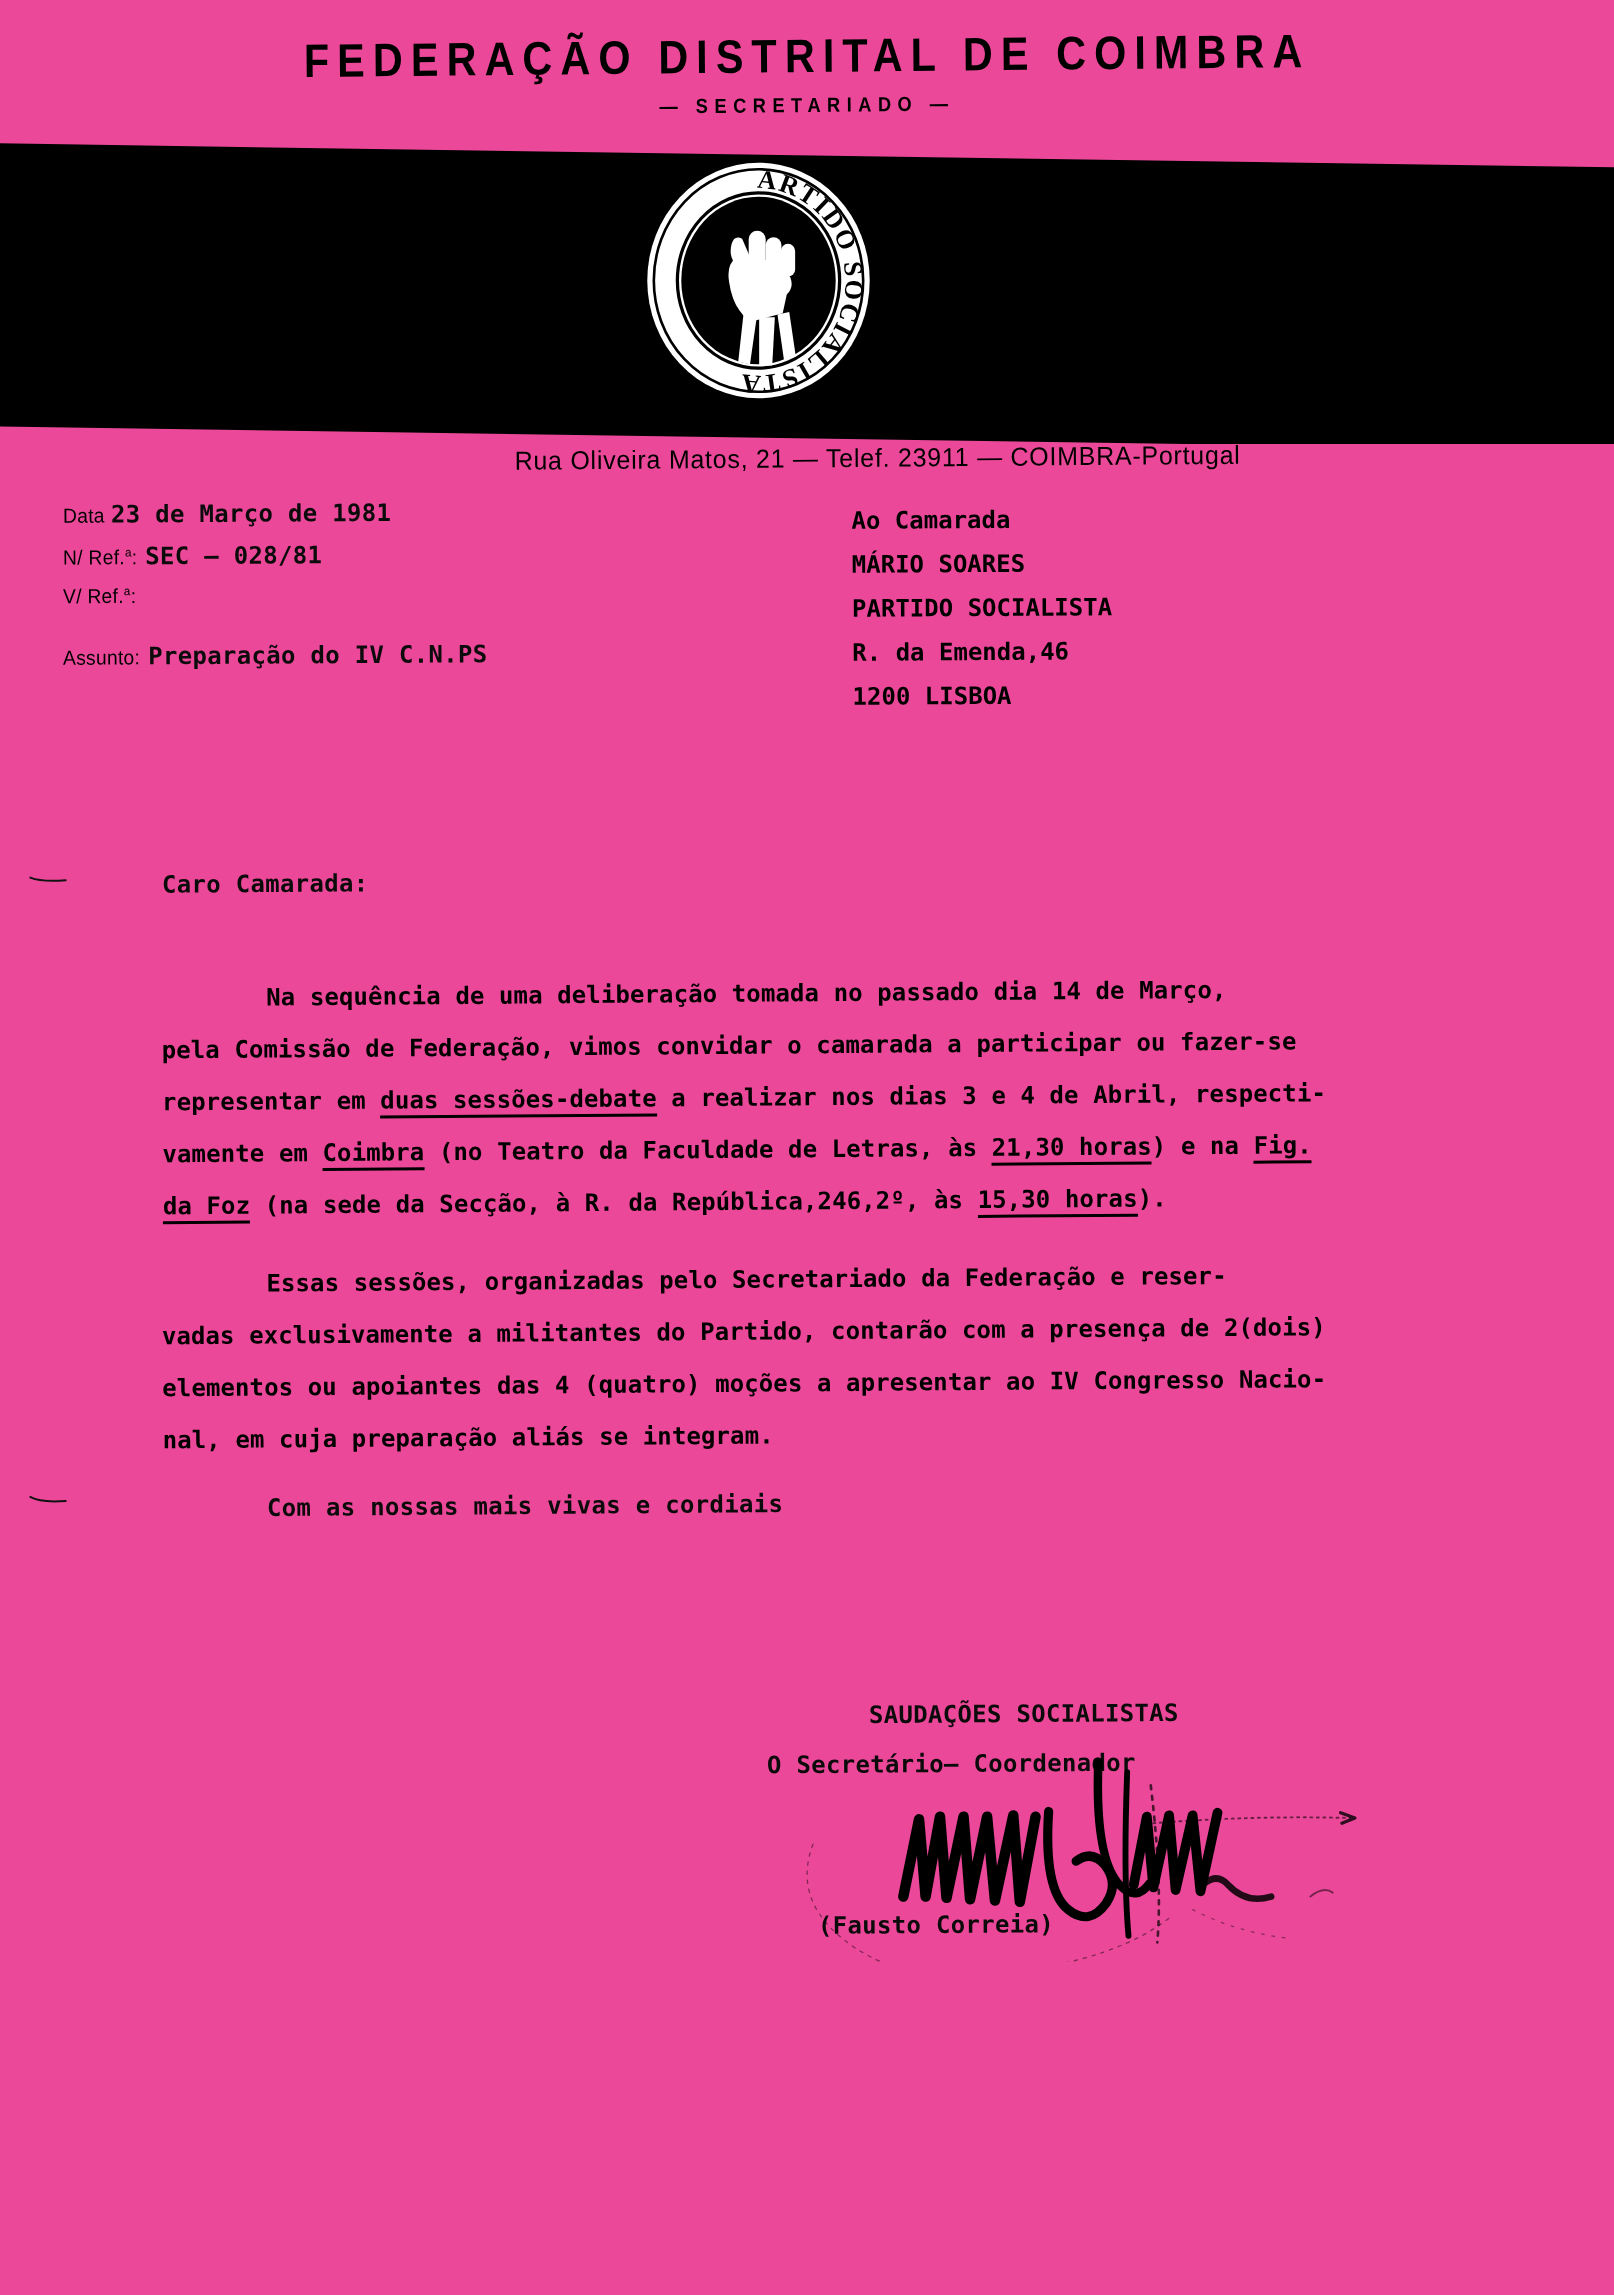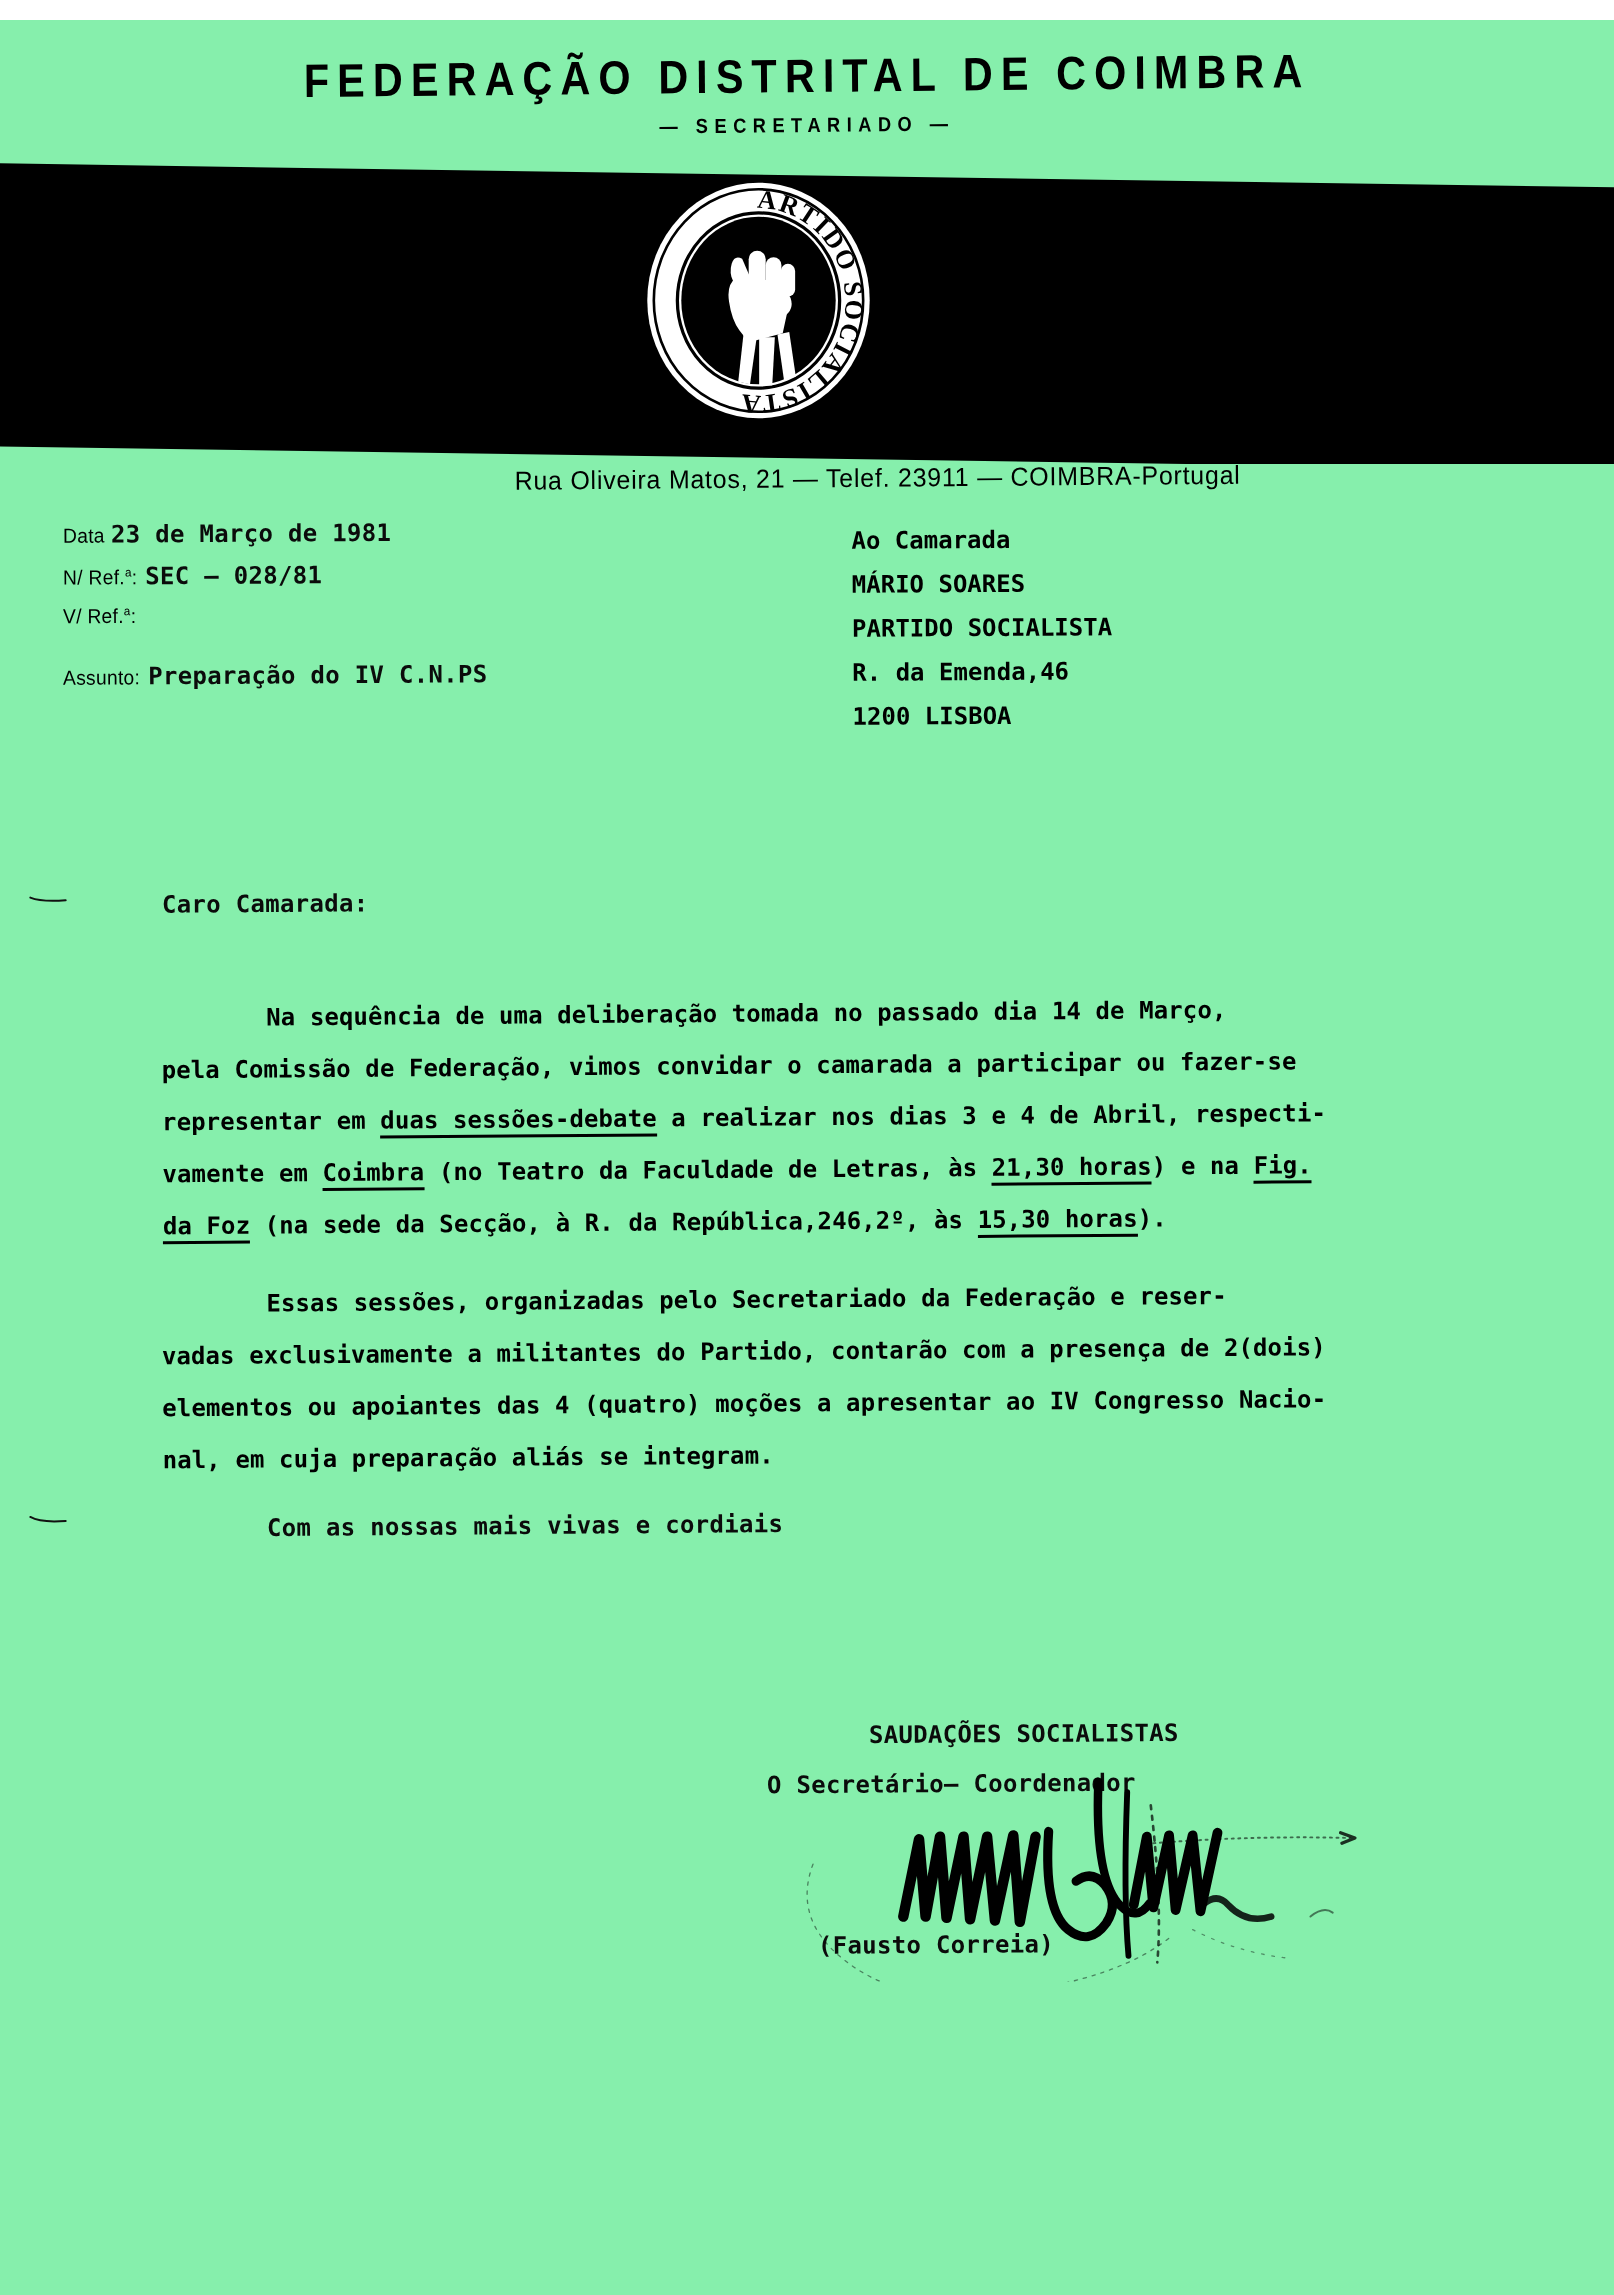--- a/index.html
+++ b/index.html
@@ -14,22 +14,21 @@
     position: relative;
     overflow: hidden;
     font-family: "Liberation Sans", sans-serif;
     color: #000000;
   }
 
   
   .page {
     position: absolute;
     inset: 0;
-    background: #86efac;
-    margin-top: 20px;
+    background: #ec4899;
   }
 
   
   .letterhead {
     position: absolute;
     top: 0;
     left: 0;
     width: 1614px;
   }
   .org-title {

